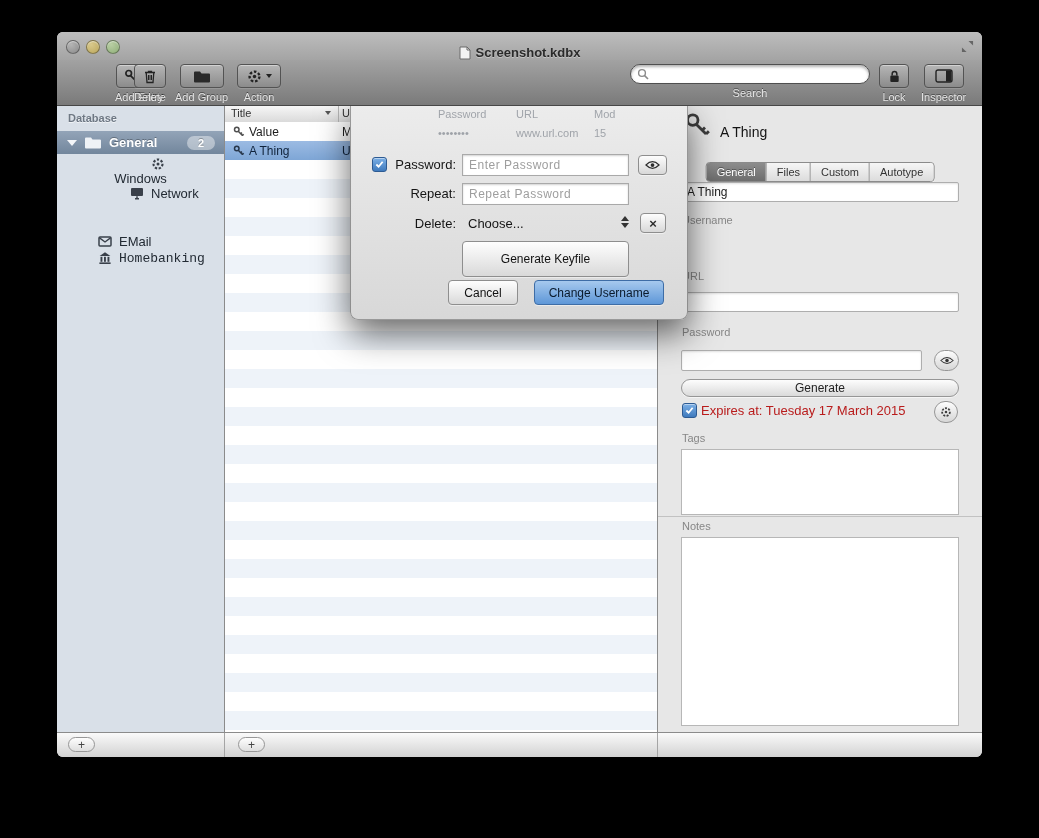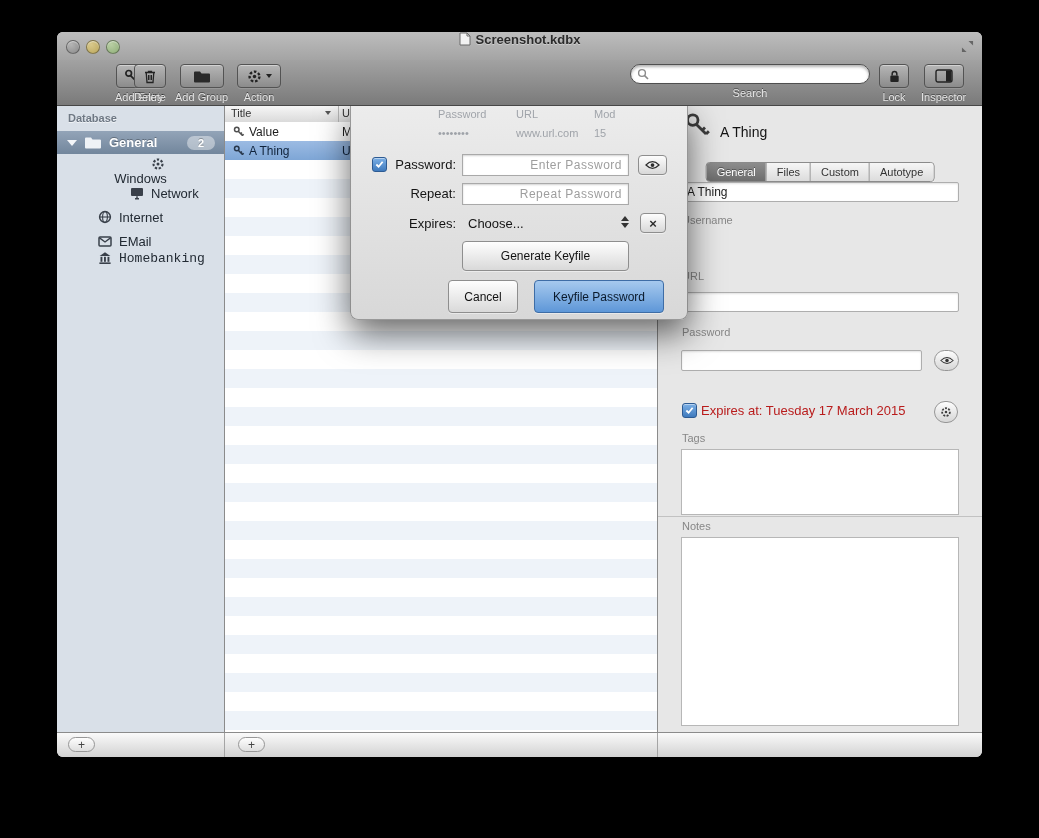--- a/index.html
+++ b/index.html
@@ -8,21 +8,21 @@
   .window{position:absolute;left:57px;top:32px;width:925px;height:725px;border-radius:6px;
           background:#e8e8e8;box-shadow:0 28px 70px rgba(0,0,0,.9);}
   
   .titlebar{position:absolute;top:0;left:0;right:0;height:28px;border-radius:6px 6px 0 0;
             background:linear-gradient(#bdbdbd,#a4a4a4);}
   .tl{position:absolute;top:8px;width:12px;height:12px;border-radius:50%;border:1px solid rgba(0,0,0,.35);
       box-shadow:inset 0 1px 1px rgba(255,255,255,.5);}
   .tl-close{left:9px;background:radial-gradient(circle at 35% 30%,#b5b5b5,#8a8a8a);}
   .tl-min{left:29px;background:radial-gradient(circle at 35% 30%,#d9c98c,#bba75c);}
   .tl-zoom{left:49px;background:radial-gradient(circle at 35% 30%,#b9cfa4,#8fae78);}
-  .title-wrap{position:absolute;top:0;left:0;right:0;height:28px;display:flex;align-items:flex-start;
+  .title-wrap{position:absolute;top:0;left:0;right:0;height:28px;display:flex;align-items:flex-end;
               justify-content:center;gap:5px;color:#2b2b2b;font-size:13px;font-weight:bold;
               text-shadow:0 1px 0 rgba(255,255,255,.35);}
   .fs-icon{position:absolute;right:8px;top:7px;opacity:.75;}
   .toolbar{position:absolute;top:28px;left:0;right:0;height:45px;
            background:linear-gradient(#a2a2a2,#7a7a7a);border-bottom:1px solid #474747;z-index:30;}
   .tbgroup{position:absolute;top:4px;display:flex;flex-direction:column;align-items:center;}
   .tb-label{font-size:11px;color:#e4e4e4;text-shadow:0 -1px 0 rgba(0,0,0,.45);margin-top:3px;white-space:nowrap;}
   .tbtn{height:24px;border-radius:4px;background:linear-gradient(#b6b6b6,#8b8b8b);
         border:1px solid #535353;box-shadow:inset 0 1px 0 rgba(255,255,255,.4),0 1px 1px rgba(255,255,255,.15);
         display:flex;align-items:center;justify-content:center;box-sizing:border-box;}
@@ -103,27 +103,27 @@
             box-sizing:border-box;line-height:1;}
   .bb-div{position:absolute;top:0;bottom:0;width:1px;background:#a5a5a5;}
   
   .sheet{position:absolute;left:293px;top:73px;width:338px;height:215px;z-index:20;
          background:linear-gradient(#ececec,#d8d8d8);border:1px solid rgba(0,0,0,.35);border-top:none;
          border-radius:0 0 8px 8px;box-shadow:0 14px 34px rgba(0,0,0,.6);box-sizing:border-box;}
   .dim{position:absolute;color:rgba(55,65,78,.42);font-size:11px;white-space:nowrap;}
   .sh-label{position:absolute;width:100px;text-align:right;font-size:13px;color:#151515;left:5px;}
   .sh-field{position:absolute;left:111px;width:167px;height:22px;background:#fff;border:1px solid #a9a9a9;
             box-shadow:inset 0 1px 2px rgba(0,0,0,.18);box-sizing:border-box;font-size:12px;
-            font-family:"Liberation Sans",sans-serif;color:#222;padding:0 6px;outline:none;text-align:right;}
+            font-family:"Liberation Sans",sans-serif;color:#222;padding:0 6px;outline:none;}
   .sh-field::placeholder{color:#9e9e9e;letter-spacing:.5px;}
   .tfield::placeholder{color:#9e9e9e;}
   .sm-btn{position:absolute;height:20px;border-radius:4px;background:linear-gradient(#fdfdfd,#d8d8d8);
           border:1px solid #8e8e8e;display:flex;align-items:center;justify-content:center;
           box-sizing:border-box;box-shadow:0 1px 0 rgba(255,255,255,.5);}
-  .push-btn{position:absolute;height:33px;border-radius:4px;background:linear-gradient(#fefefe,#d9d9d9);
+  .push-btn{position:absolute;height:25px;border-radius:4px;background:linear-gradient(#fefefe,#d9d9d9);
           border:1px solid #8e8e8e;font-size:12px;color:#111;display:flex;align-items:center;
           justify-content:center;box-sizing:border-box;box-shadow:0 1px 0 rgba(255,255,255,.45);}
   .default-btn{background:linear-gradient(#a6c9ee,#5e97d8);border:1px solid #3e6da6;color:#0a1a2c;}
   .stepper{display:flex;flex-direction:column;gap:2px;align-items:center;}
   .st-up{width:0;height:0;border-left:4px solid transparent;border-right:4px solid transparent;border-bottom:5px solid #333;}
   .st-dn{width:0;height:0;border-left:4px solid transparent;border-right:4px solid transparent;border-top:5px solid #333;}
 </style>
 </head>
 <body>
 
@@ -259,30 +259,20 @@
       </div>
       <div class="sb-item" style="top:76px;margin-left:32px;">
         <span class="ic">
           <svg width="14" height="14" viewBox="0 0 14 14">
               <rect x="1" y="2" width="12" height="8" rx="1" fill="#39404a"></rect>
               <path d="M5 12.7h4M7 10.2v2.5" stroke="#39404a" stroke-width="1.5"></path>
             </svg>
         </span>
         <span>Network</span>
       </div>
-      <div class="sb-item" style="top:100px;">
-        <span class="ic">
-          <svg width="14" height="14" viewBox="0 0 14 14">
-              <circle cx="7" cy="7" r="5.4" fill="none" stroke="#39404a" stroke-width="1.5"></circle>
-              <ellipse cx="7" cy="7" rx="2.4" ry="5.4" fill="none" stroke="#39404a" stroke-width="1.1"></ellipse>
-              <path d="M1.7 7h10.6" stroke="#39404a" stroke-width="1.1"></path>
-            </svg>
-        </span>
-        <span>Internet</span>
-      </div>
       <div class="sb-item" style="top:124px;">
         <span class="ic">
           <svg width="14" height="11" viewBox="0 0 14 11">
               <rect x="1" y="1" width="12" height="9" rx="1" fill="none" stroke="#39404a" stroke-width="1.5"></rect>
               <path d="M1.5 1.9L7 6l5.5-4.1" fill="none" stroke="#39404a" stroke-width="1.4"></path>
             </svg>
         </span>
         <span>EMail</span>
       </div>
       <div class="sb-item" style="top:141px;font-family:Liberation Mono, monospace;">
@@ -357,20 +347,21 @@
       <input class="tfield" style="left: 23px; top: 245px; width: 241px; height: 21px;" value="">
       <span class="round-btn" style="left:276px;top:245px;width:25px;height:21px;">
         <span style="display:flex;">
           <svg width="14" height="9" viewBox="0 0 16 10">
               <path d="M1 5Q8-2 15 5 8 12 1 5z" fill="none" stroke="#333" stroke-width="1.2"></path>
               <circle cx="8" cy="5" r="2" fill="#333"></circle>
             </svg>
         </span>
       </span>
 
+      <span class="pill-btn" style="left:23px;top:274px;width:278px;">Generate</span>
 
       <span class="insp-abs" style="left:24px;top:298px;">
         <span class="cb">
             <svg width="9" height="9" viewBox="0 0 10 10">
               <path d="M1.5 5L4 7.5 8.5 2" stroke="#fff" stroke-width="2" fill="none"></path>
             </svg>
           </span>
       </span>
       <span class="insp-abs expires-text" style="left:43px;top:298px;">Expires at: Tuesday 17 March 2015</span>
       <span class="round-btn" style="left:276px;top:296px;width:24px;height:22px;border-radius:12px;">
@@ -420,30 +411,30 @@
           <svg width="15" height="10" viewBox="0 0 16 10">
               <path d="M1 5Q8-2 15 5 8 12 1 5z" fill="none" stroke="#2e2e2e" stroke-width="1.2"></path>
               <circle cx="8" cy="5" r="2" fill="#2e2e2e"></circle>
             </svg>
         </span>
       </span>
 
       <span class="sh-label" style="top:81px;">Repeat:</span>
       <input class="sh-field" style="top: 78px;" placeholder="Repeat Password">
 
-      <span class="sh-label" style="top:111px;">Expires:</span>
+      <span class="sh-label" style="top:111px;">Delete:</span>
       <span style="position:absolute;left:117px;top:111px;font-size:13px;color:#151515;">Choose...</span>
       <span class="stepper" style="position:absolute;left:270px;top:111px;">
         <span class="st-up"></span>
           <span class="st-dn"></span>
       </span>
       <span class="sm-btn" style="left:289px;top:108px;width:26px;">
         <span style="font-size:13px;font-weight:bold;color:#2c2c2c;line-height:1;">×</span>
       </span>
 
-      <span class="push-btn" style="left:111px;top:136px;width:167px;height:30px;">Generate Keyfile</span>
+      <span class="push-btn" style="left:111px;top:136px;width:167px;height:36px;">Generate Keyfile</span>
 
       <span class="push-btn" style="left:97px;top:175px;width:70px;">Cancel</span>
-      <span class="push-btn default-btn" style="left:183px;top:175px;width:130px;">Keyfile Password</span>
+      <span class="push-btn default-btn" style="left:183px;top:175px;width:130px;">Change Username</span>
     </div>
 
   </div>
 </div>
 
 </body></html>

